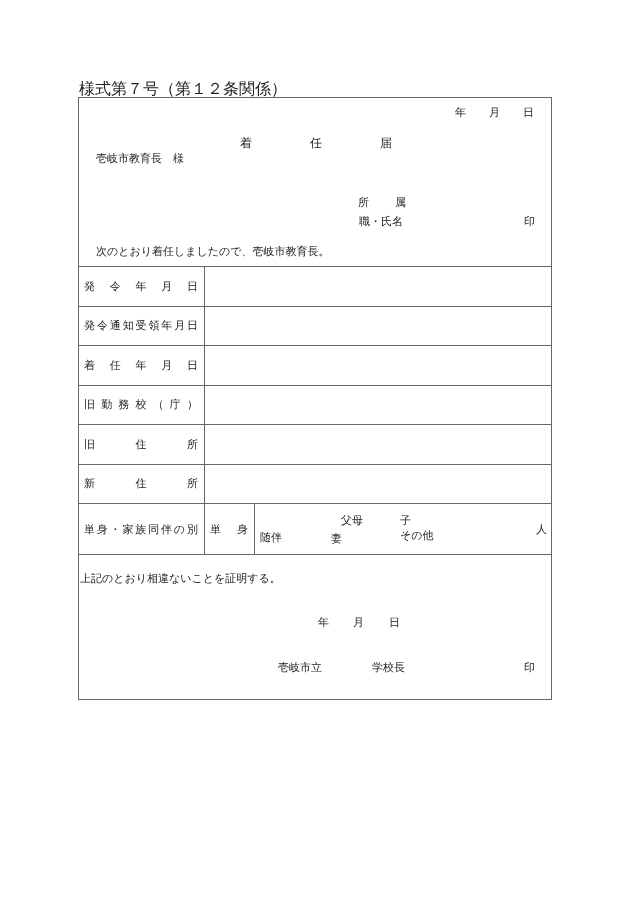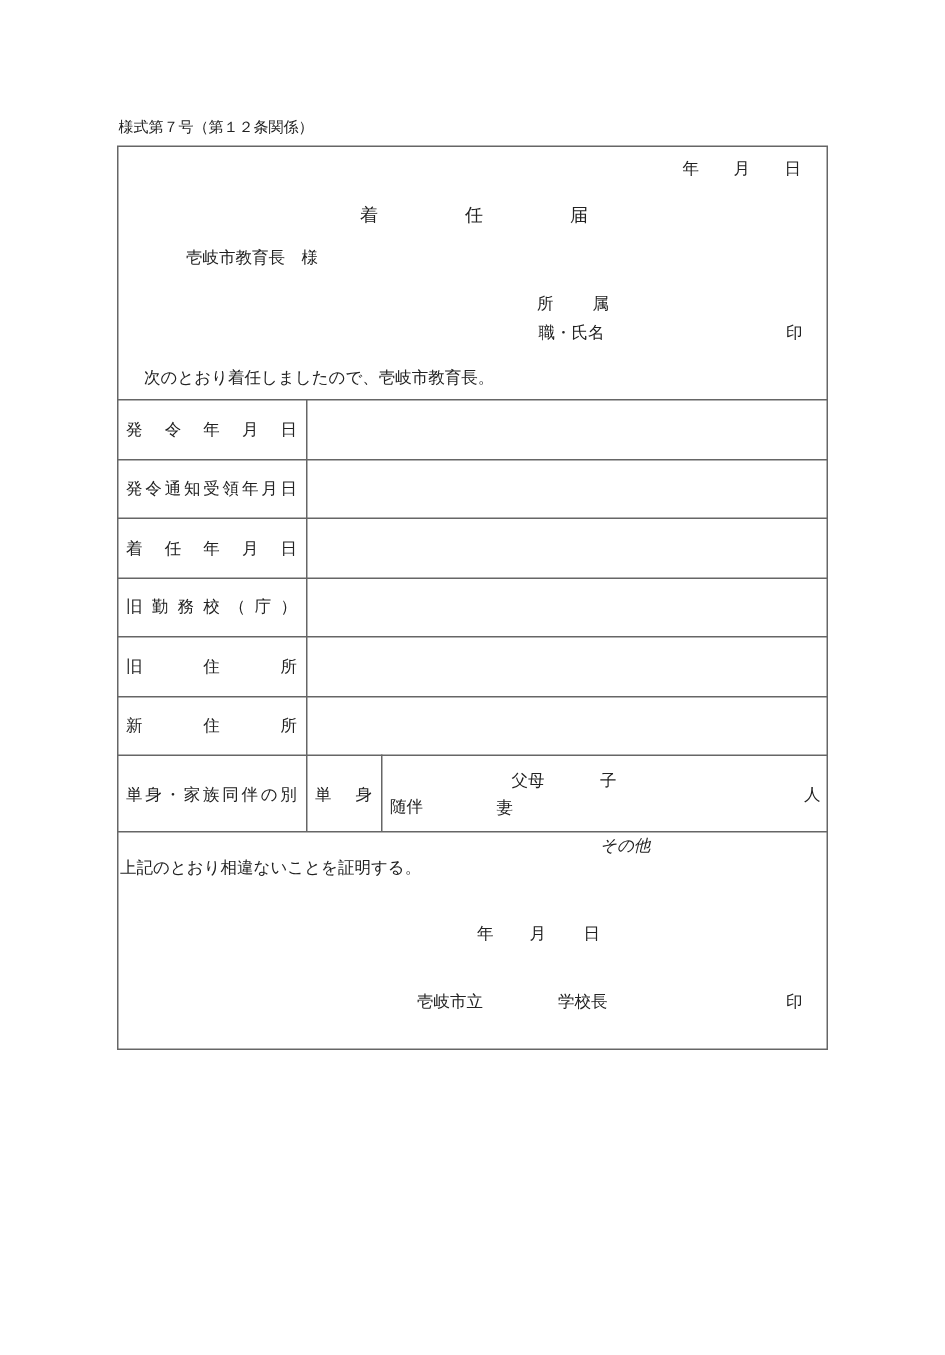--- a/index.html
+++ b/index.html
@@ -14,33 +14,33 @@
       border: 1px solid #666; box-sizing: border-box;
     }
     .hline { position: absolute; height: 1px; background: #666; }
     .vline { position: absolute; width: 1px; background: #666; }
     .spread { display: flex; justify-content: space-between; }
     .field { position: absolute; }
   </style>
 </head>
 <body>
 
-<div class="abs" style="left:79px; top:81px; font-size:10px;">様式第７号（第１２条関係）</div>
+<div class="abs" style="left:79px; top:81px; font-size:16px;">様式第７号（第１２条関係）</div>
 
 <div class="frame"></div>
 
 <div class="abs" style="left:455px; top:107px;">年</div>
 <div class="abs" style="left:489px; top:107px;">月</div>
 <div class="abs" style="left:523px; top:107px;">日</div>
 
 <div class="abs" style="left:240px; top:137px; font-size:12px;">着</div>
 <div class="abs" style="left:310px; top:137px; font-size:12px;">任</div>
 <div class="abs" style="left:380px; top:137px; font-size:12px;">届</div>
 
-<div class="abs" style="left:96px; top:166px;margin-left:28px;">壱岐市教育長　様</div>
+<div class="abs" style="left:96px; top:153px;">壱岐市教育長　様</div>
 
 <div class="abs" style="left:358px; top:197px;">所</div>
 <div class="abs" style="left:395px; top:197px;">属</div>
 <div class="field" style="left:412px; top:193px; width:130px; height:16px;"></div>
 
 <div class="abs" style="left:359px; top:216px;">職・氏名</div>
 <div class="field" style="left:410px; top:212px; width:110px; height:16px;"></div>
 <div class="abs" style="left:524px; top:216px;">印</div>
 
 <div class="abs" style="left:96px; top:246px;">次のとおり着任しましたので、壱岐市教育長。</div>
@@ -125,21 +125,21 @@
   <span>別</span>
 </div>
 <div class="abs spread" style="left:210px; top:524px; width:38px;">
   <span>単</span>
   <span>身</span>
 </div>
 <div class="abs" style="left:260px; top:532px;">随伴</div>
 <div class="abs" style="left:341px; top:515px;">父母</div>
 <div class="abs" style="left:400px; top:515px;">子</div>
 <div class="abs" style="left:331px; top:533px;">妻</div>
-<div class="abs" style="left:400px; top:558px;font-style:italic;">その他</div>
+<div class="abs" style="left:400px; top:530px;">その他</div>
 <div class="abs" style="left:536px; top:524px;">人</div>
 <div class="field" style="left:440px; top:506px; width:90px; height:45px;"></div>
 
 <div class="abs" style="left:80px; top:573px;">上記のとおり相違ないことを証明する。</div>
 <div class="abs" style="left:318px; top:617px;">年</div>
 <div class="abs" style="left:353px; top:617px;">月</div>
 <div class="abs" style="left:389px; top:617px;">日</div>
 <div class="abs" style="left:278px; top:662px;">壱岐市立</div>
 <div class="field" style="left:325px; top:658px; width:45px; height:16px;"></div>
 <div class="abs" style="left:372px; top:662px;">学校長</div>

